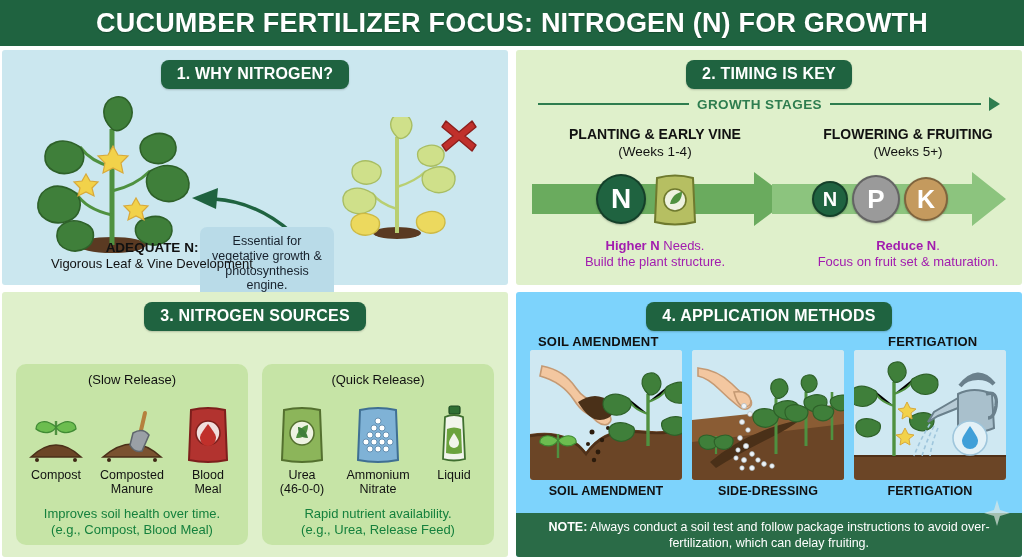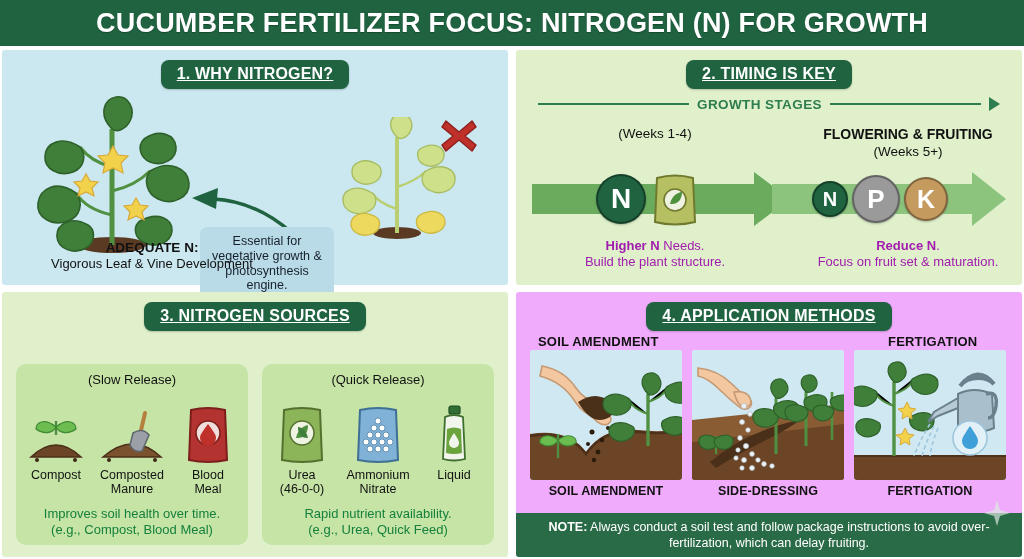--- a/index.html
+++ b/index.html
@@ -21,28 +21,27 @@
     color: #ffffff; font-size: 27px; font-weight: bold;
     letter-spacing: 0.2px; text-transform: uppercase;
     text-shadow: 0 1px 1px rgba(0,0,0,.25);
   }
 
   
   .panel { position: absolute; border-radius: 3px; }
   #panel1 { left: 2px;   top: 50px;  width: 506px; height: 235px; background: #cbe7ef; }
   #panel2 { left: 516px; top: 50px;  width: 506px; height: 235px; background: #dff0cb; }
   #panel3 { left: 2px;   top: 292px; width: 506px; height: 265px; background: #dff0cb; }
-  #panel4 { left: 516px; top: 292px; width: 506px; height: 265px; background: #f0abfc; }
+  #panel4 { left: 516px; top: 292px; width: 506px; height: 265px; background: #7dd3fc; }
 
   .pill {
     display: inline-block; background: #1f6340; color: #fff;
     font-size: 16px; font-weight: bold; padding: 5px 16px 6px;
     border-radius: 8px; text-transform: uppercase; letter-spacing: .2px;
     box-shadow: 0 1px 2px rgba(0,0,0,.2);
-    text-decoration: underline;
   }
   .pill-wrap { width: 100%; text-align: center; margin-top: 10px; }
 
   
   .p1-stage { position: relative; width: 100%; height: 158px; padding-left: 23px; }
   .plant-healthy { position: absolute; left: 22px; top: 6px; }
   .plant-sick { position: absolute; left: 330px; top: 28px; }
   .redx { position: absolute; left: 438px; top: 28px; }
   .arrow-curve { position: absolute; left: 186px; top: 98px; }
   .callout {
@@ -211,20 +210,21 @@
 
     <div class="growth-axis">
       <div class="axis-line"></div>
       <div class="axis-label">GROWTH STAGES</div>
       <div class="axis-line"></div>
       <div class="axis-head"></div>
     </div>
 
     <div class="stage-heads">
       <div class="stage-head sh-left">
+        <div class="sh-t">PLANTING &amp; EARLY VINE</div>
         <div>(Weeks 1-4)</div>
       </div>
       <div class="stage-head sh-right">
         <div class="sh-t">FLOWERING &amp; FRUITING</div>
         <div>(Weeks 5+)</div>
       </div>
     </div>
 
     <svg class="arrow-band" viewBox="0 0 474 62">
       <path d="M0 16 L222 16 L222 4 L258 31 L222 58 L222 46 L0 46 Z" fill="#6aab5e"></path>
@@ -376,21 +376,21 @@
             <div>Ammonium</div>
             <div>Nitrate</div>
           </div>
           <div class="label-cell">
             <div>Liquid</div>
             <div></div>
           </div>
         </div>
         <div class="src-note">
           <div>Rapid nutrient availability.</div>
-          <div>(e.g., Urea, Quick Feed)</div>
+          <div>(e.g., Urea, Release Feed)</div>
         </div>
       </div>
     </div>
   </div>
 
   <div class="panel" id="panel4">
     <div class="pill-wrap">
       <span class="pill">4. APPLICATION METHODS</span>
     </div>
 

